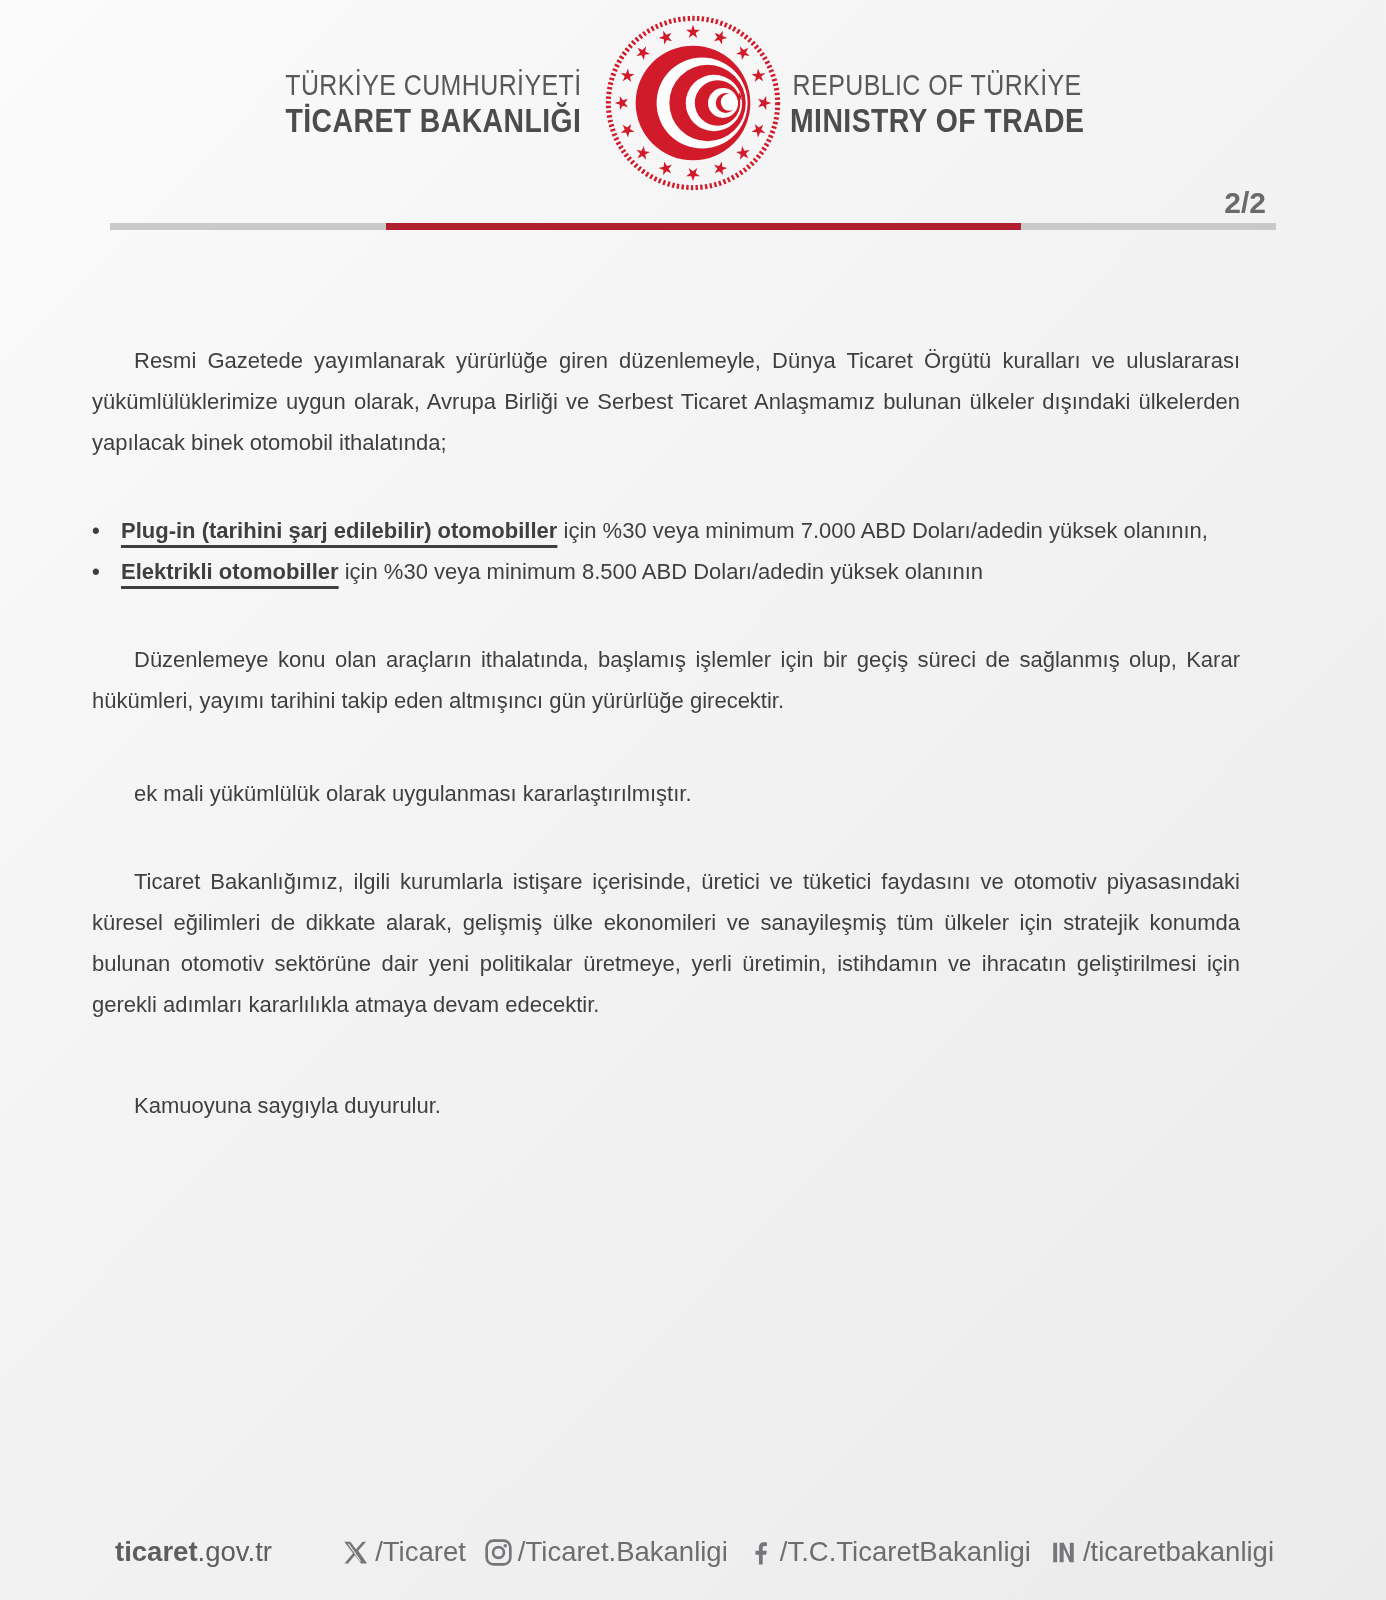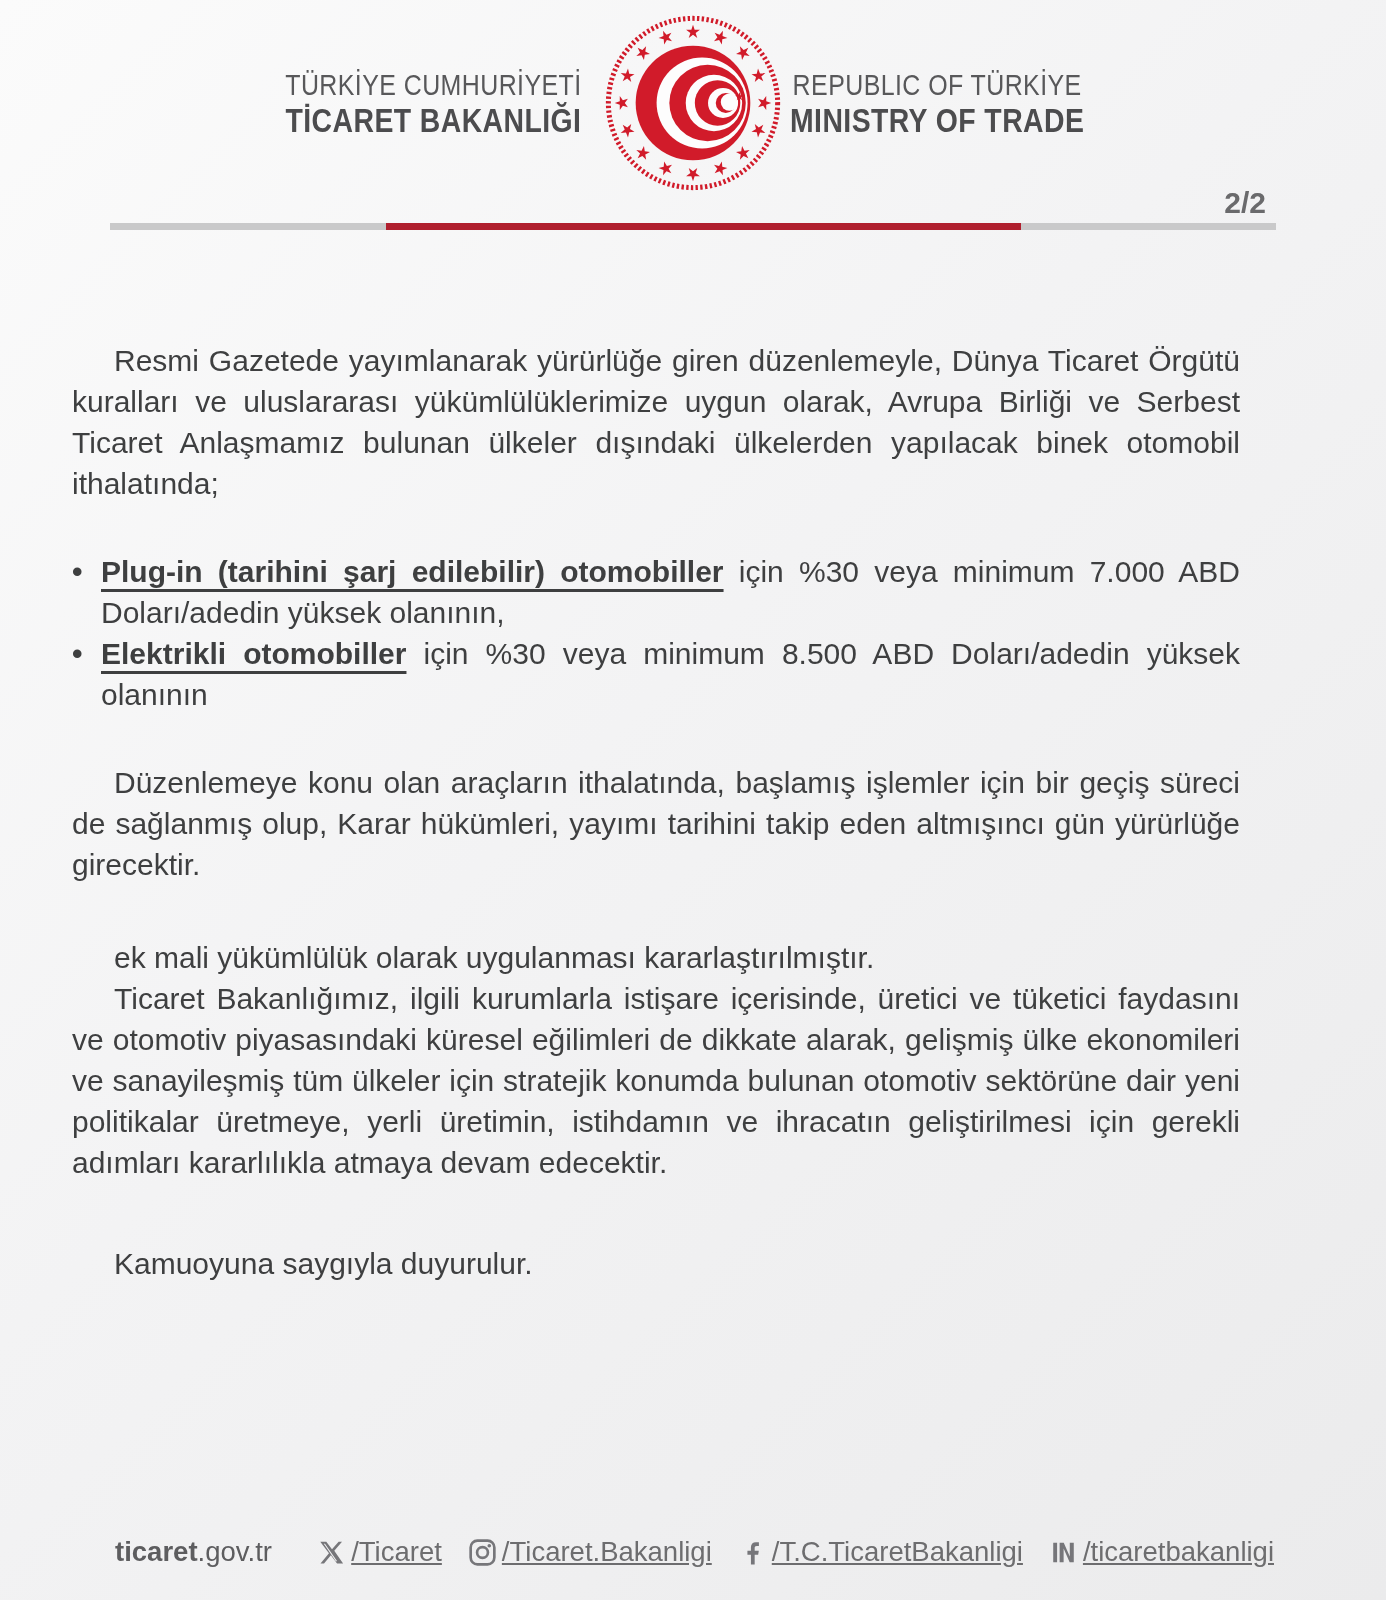--- a/index.html
+++ b/index.html
@@ -35,55 +35,55 @@
   .divider{
     height:7px;margin:7px 110px 0 110px;
     background:linear-gradient(to right,
       #c9c9ca 0%,#c9c9ca 23.7%,
       #b01f2e 23.7%,#b01f2e 78.1%,
       #c9c9ca 78.1%,#c9c9ca 100%);
   }
 
   
   .content{
-    padding:0 146px 0 72px;
-    font-size:30px;line-height:41px;color:#3e3f40;
+    padding:0 146px 0 92px;
+    font-size:22px;line-height:41px;color:#3e3f40;
   }
   .para{
     text-align:justify;text-align-last:left;text-indent:42px;margin:0;
   }
   .p1{margin-top:110px;}
   .bullets{list-style:none;margin:47px 0 0 0;padding:0;}
   .bullets li{
     position:relative;padding-left:29px;text-align:justify;text-align-last:left;margin:0;
   }
   .bullets li::before{
     content:"\2022";position:absolute;left:0;top:0;font-weight:700;
   }
   .bullet-lead{
     font-weight:800;
     text-decoration:underline;
     text-decoration-thickness:3px;
     text-underline-offset:7px;
   }
   .single-line{margin-top:52px;text-indent:42px;}
   .p2{margin-top:47px;}
-  .p3{}
+  .p3{margin-top:47px;}
   .signoff{margin-top:60px;text-indent:42px;}
 
   
   .footer{
     position:absolute;left:0;right:0;bottom:32px;
     display:flex;align-items:center;justify-content:space-between;
     padding:0 112px 0 115px;
     color:#6d6d6f;font-size:27.5px;
   }
   .site{white-space:nowrap;color:#5d5d5f;}
   .site-bold{font-weight:800;}
-  .social{display:flex;align-items:center;gap:26px;text-decoration:underline;}
+  .social{display:flex;align-items:center;gap:18px;}
   .social-item{display:flex;align-items:center;gap:5px;white-space:nowrap;}
   .social-item svg{width:29px;height:29px;display:block;}
   .soc-fill{fill:#76767a;}
   .soc-stroke{fill:none;stroke:#76767a;stroke-width:2.2;}
 
   .logo-red{fill:#d11b2a;}
   .logo-white{fill:#fdfdfd;}
 </style>
 </head>
 <body>

